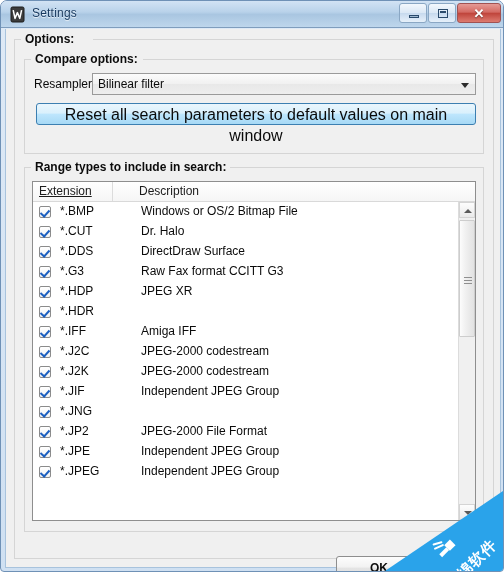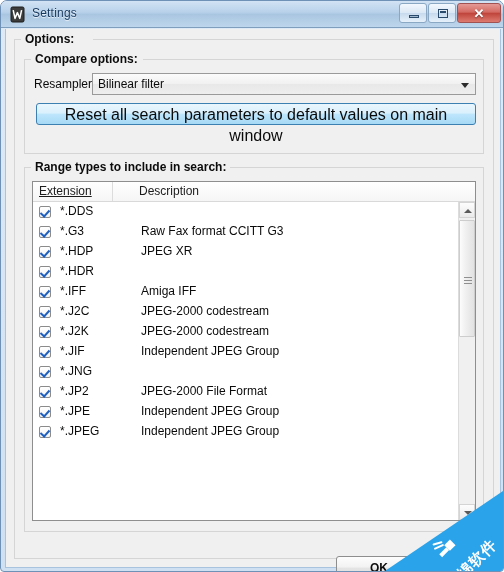--- a/index.html
+++ b/index.html
@@ -225,21 +225,32 @@
     <div class="listbox" style="left:26px;top:152px;width:444px;height:340px;">
 
       <div class="lv-head">
         <div class="lv-h" style="left:0;width:80px;text-decoration:underline;">Extension</div>
         <div class="lv-h" style="left:80px;width:347px;border-right:none;margin-left:20px;">Description</div>
       </div>
 
       <div class="lv-body" id="lv-body">
           <div class="lv-row">
             <span class="cb"></span>
+            <span class="ext">*.BMP</span>
+            <span class="desc">Windows or OS/2 Bitmap File</span>
+          </div>
+          <div class="lv-row">
+            <span class="cb"></span>
+            <span class="ext">*.CUT</span>
+            <span class="desc">Dr. Halo</span>
+          </div>
+          <div class="lv-row">
+            <span class="cb"></span>
             <span class="ext">*.DDS</span>
+            <span class="desc">DirectDraw Surface</span>
           </div>
           <div class="lv-row">
             <span class="cb"></span>
             <span class="ext">*.G3</span>
             <span class="desc">Raw Fax format CCITT G3</span>
           </div>
           <div class="lv-row">
             <span class="cb"></span>
             <span class="ext">*.HDP</span>
             <span class="desc">JPEG XR</span>

